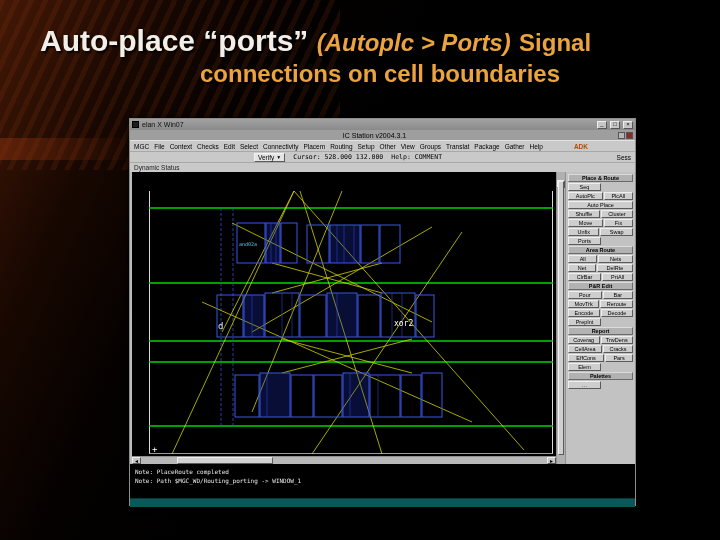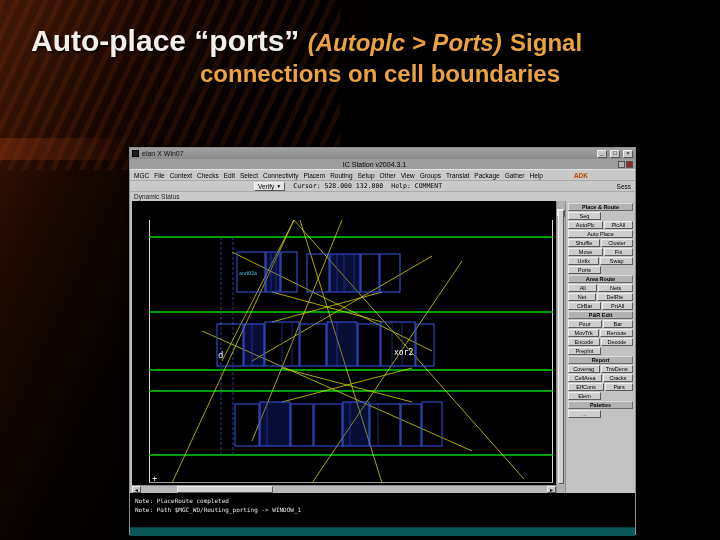--- a/index.html
+++ b/index.html
@@ -8,28 +8,28 @@
   
   .bg-grad{position:absolute;inset:0;
     background:linear-gradient(115deg, rgba(124,44,10,0.55) 0%, rgba(70,22,4,0.35) 16%,
                rgba(30,8,2,0.15) 30%, rgba(0,0,0,0) 46%);}
   .bg-streaks{position:absolute;left:0;top:0;width:340px;height:170px;
     background:repeating-linear-gradient(115deg, rgba(150,60,18,0.16) 0 5px, rgba(0,0,0,0) 5px 13px);}
   .bg-band{position:absolute;left:0;top:138px;width:134px;height:22px;
     background:linear-gradient(to right, rgba(140,50,14,0.5), rgba(0,0,0,0));}
   
   .title-block{position:absolute;left:0;top:24px;width:720px;text-shadow:2px 2px 2px rgba(0,0,0,.85);}
-  .t1{margin-left:31px;font-size:30px;font-weight:600;color:#f2efe9;white-space:nowrap;}
+  .t1{margin-left:40px;font-size:30px;font-weight:600;color:#f2efe9;white-space:nowrap;}
   .t1-menu{font-style:italic;font-size:24px;color:#eaa33e;font-weight:600;}
   .t1-tail{font-size:24px;color:#eaa33e;font-weight:600;}
   .t2{text-align:center;font-size:24px;color:#eaa33e;font-weight:600;margin-top:2px;padding-left:40px;}
   
   .window{position:absolute;left:129px;top:118px;width:507px;height:388px;box-sizing:border-box;
           background:#bdbdbd;border:1px solid #8d8d8d;box-shadow:0 0 6px rgba(0,0,0,.9);
-          font-family:"Liberation Sans",sans-serif;margin-top:29px;}
+          font-family:"Liberation Sans",sans-serif;}
   .window *{box-sizing:border-box;}
   .wm-bar{position:absolute;left:0;top:0;width:100%;height:11px;
           background:linear-gradient(#a2a2a2,#8a8a8a);display:flex;align-items:center;
           gap:3px;padding:0 2px;font-size:7px;color:#111;}
   .wm-icon{width:7px;height:7px;background:#1d1d1d;border:1px solid #000;}
   .wm-title{white-space:nowrap;}
   .spacer{flex:1;}
   .wmbtn{width:10px;height:8px;font-size:6px;line-height:5px;padding:0;margin:0;
          background:#c6c6c6;border:1px solid;border-color:#eee #555 #555 #eee;color:#000;}
   .app-bar{position:absolute;left:0;top:11px;width:100%;height:10px;background:#9e9e9e;

